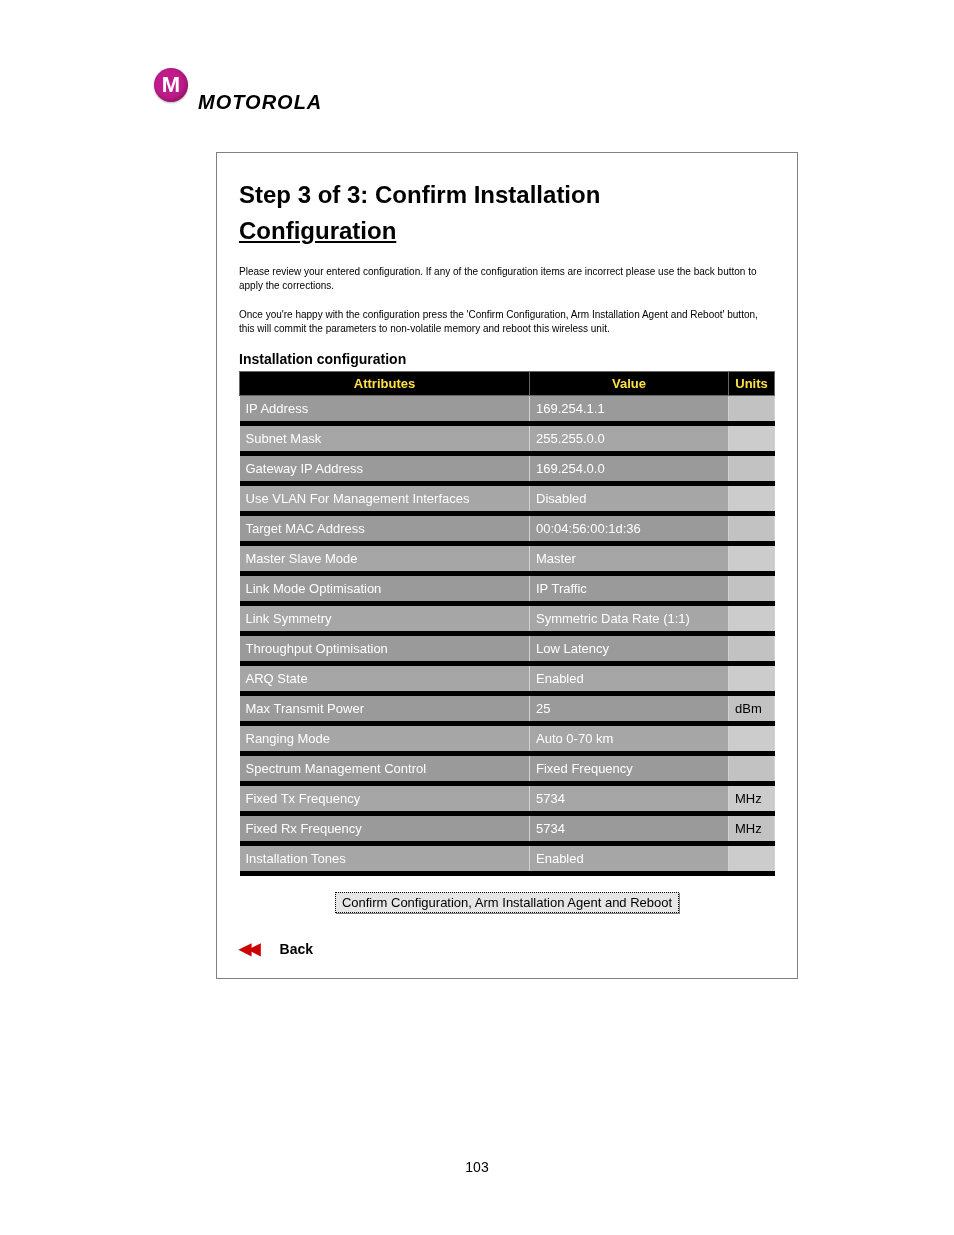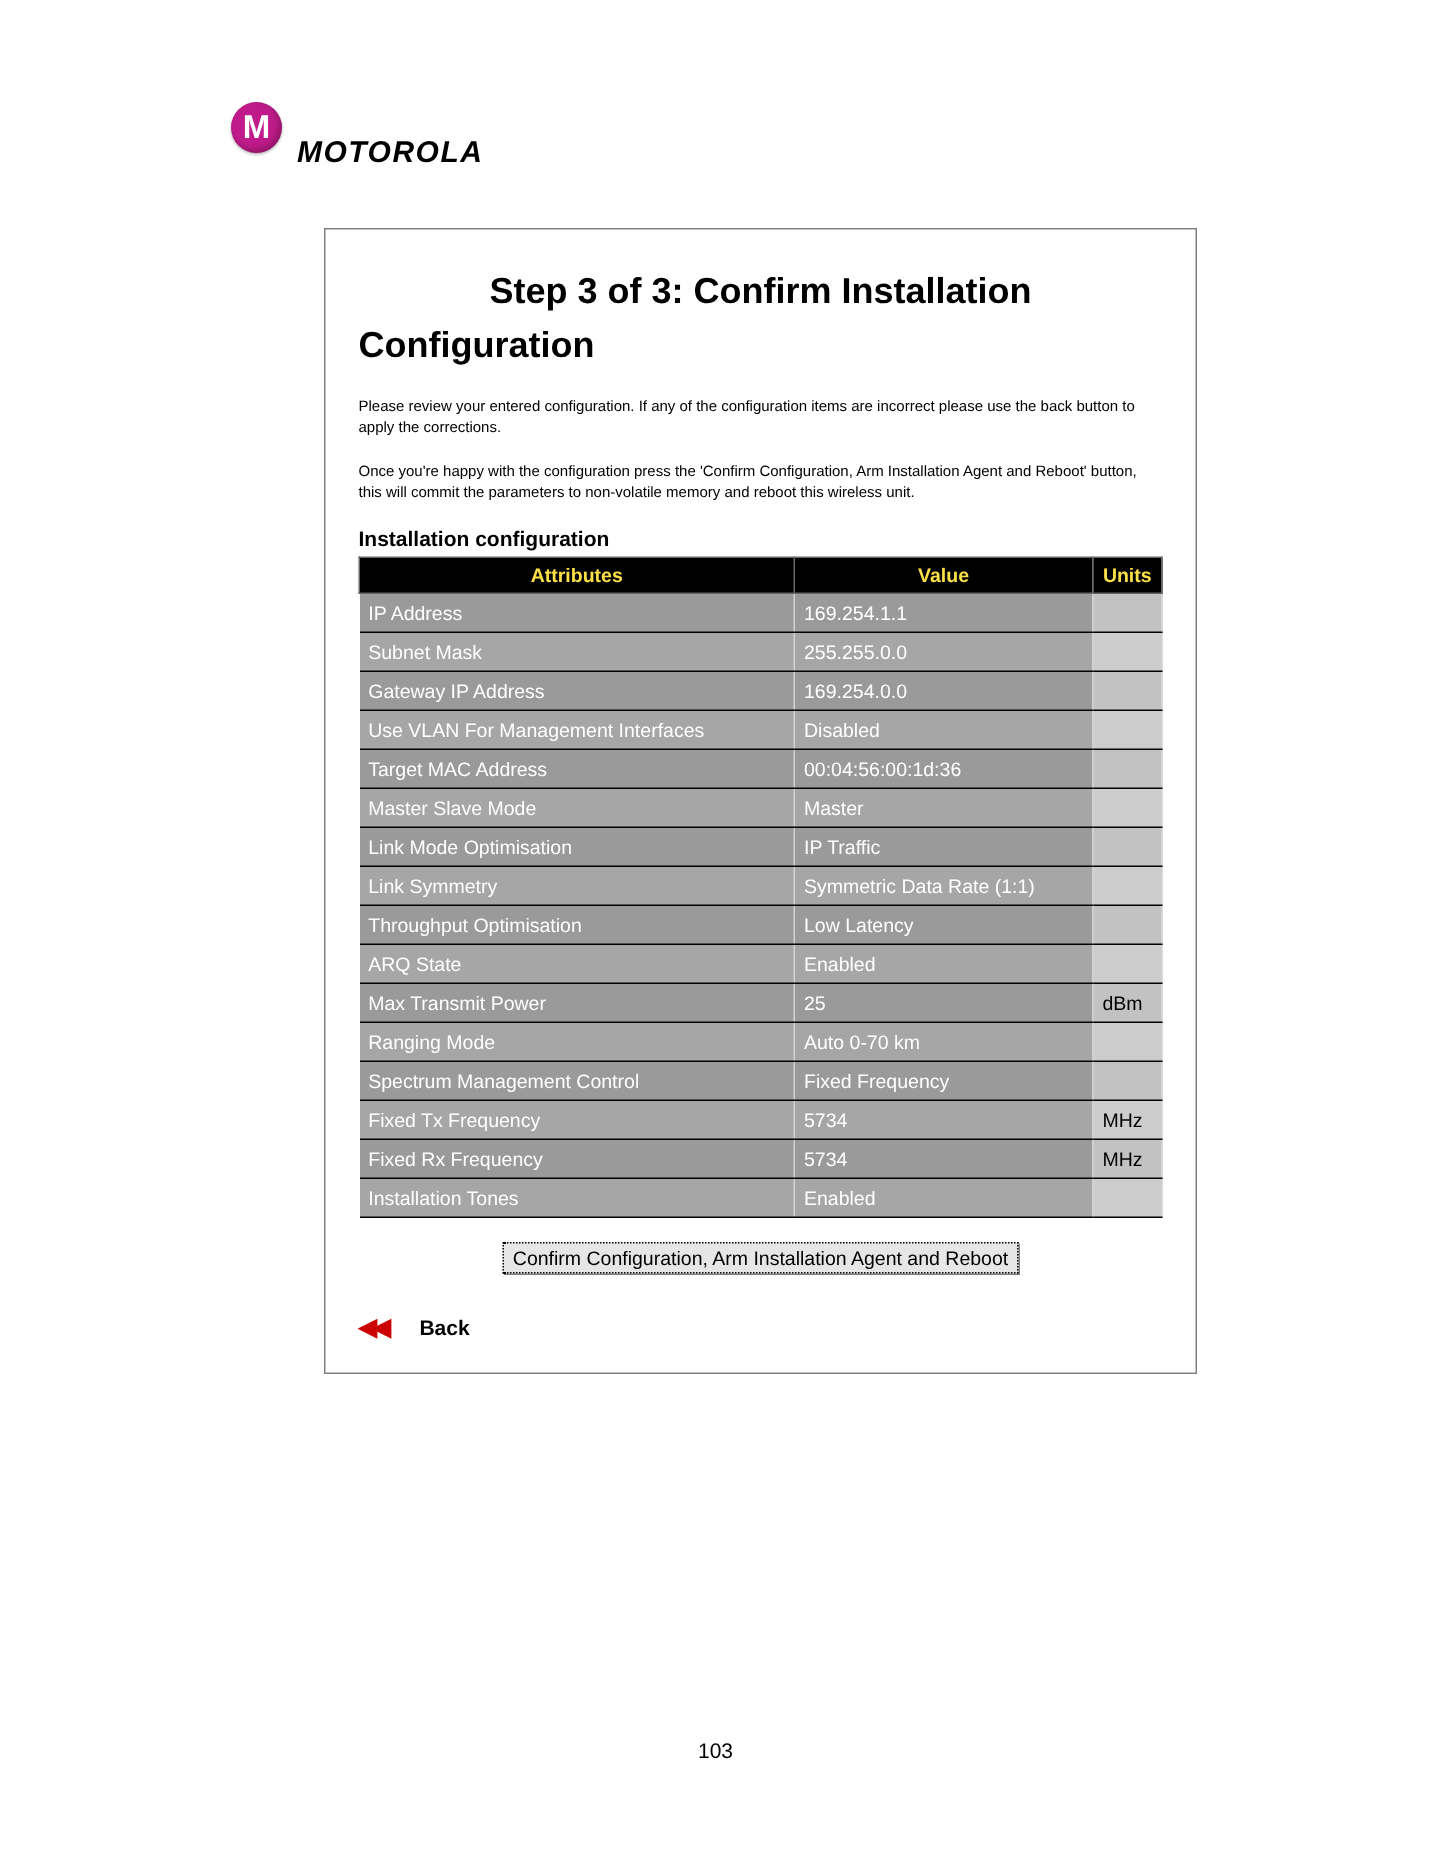--- a/index.html
+++ b/index.html
@@ -57,27 +57,27 @@
     width: 582px;
     border: 1px solid #808080;
     box-sizing: border-box;
     padding: 28px 22px 20px 22px;
   }
   .title {
     font-size: 24px;
     font-weight: bold;
     margin: 0 0 8px 0;
     color: #000000;
-    text-align: center;
   }
   .title2 {
     font-size: 24px;
     font-weight: bold;
     margin: 0 0 20px 0;
     color: #000000;
+    text-decoration: underline;
   }
   .desc {
     font-size: 10px;
     line-height: 1.35;
     color: #000000;
     margin: 0 0 16px 0;
   }
   .section-label {
     font-size: 14px;
     font-weight: bold;
@@ -98,21 +98,21 @@
     font-size: 13px;
     text-align: center;
     padding: 4px 6px;
     border: 1px solid #666;
   }
   table.config td {
     background: #969696;
     color: #ffffff;
     font-size: 13px;
     padding: 5px 6px;
-    border-bottom: 1px solid #000000;
+    border-bottom: 5px solid #000000;
     border-right: 1px solid #d2d2d2;
   }
   table.config td.units {
     background: #b8b8b8;
     color: #000000;
   }
   .confirm-row {
     text-align: center;
     padding: 16px 0;
   }

